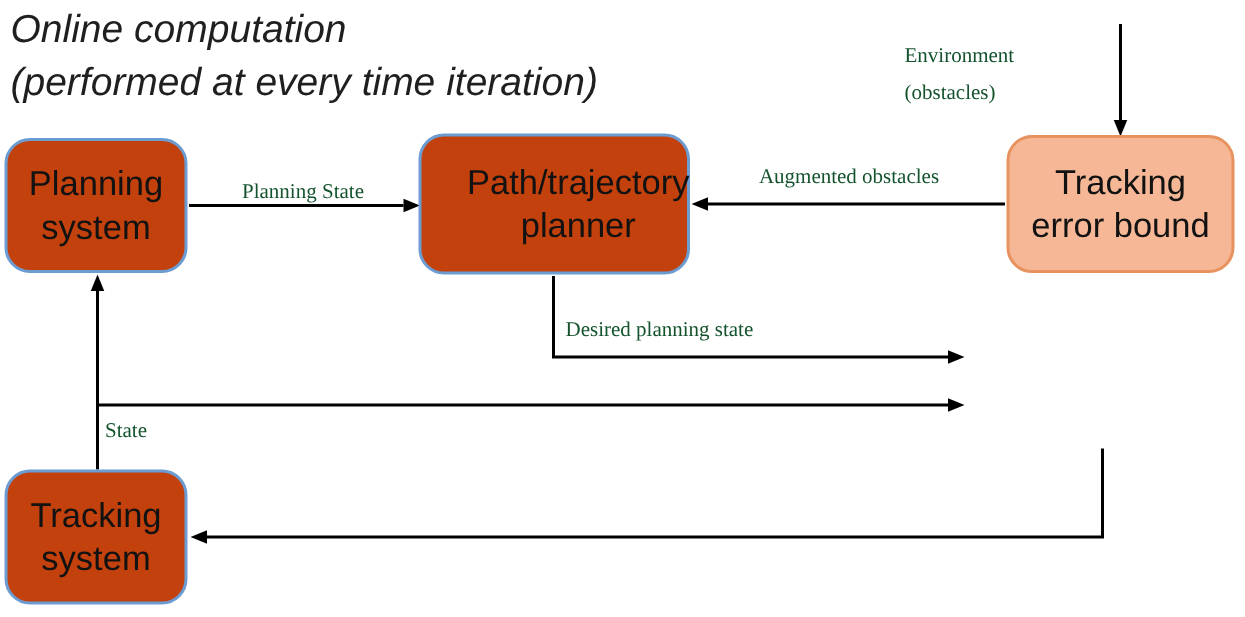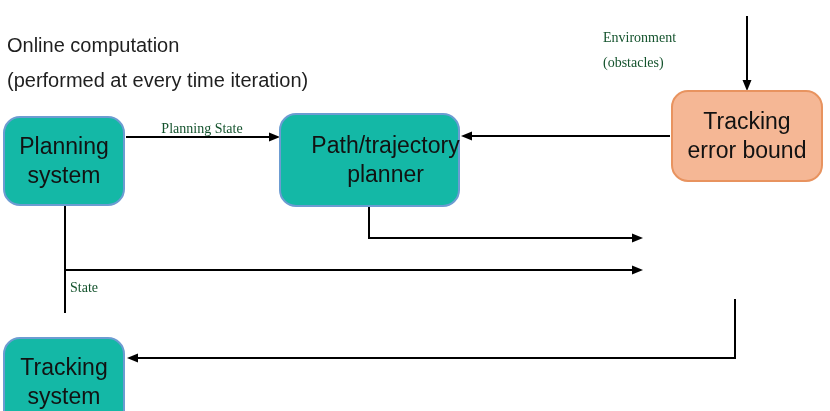--- a/index.html
+++ b/index.html
@@ -1,32 +1,33 @@
 <!DOCTYPE html>
 <html><head>
 <meta charset="utf-8">
 <style>
   html,body { margin:0; padding:0; background:#ffffff; }
   .canvas {
     position:relative; width:830px; height:411px; background:#ffffff;
     overflow:hidden; font-family:"Liberation Sans", sans-serif;
   }
   .title {
-    position:absolute; left:7px; top:28px;
-    font-size:20px; line-height:35px; color:#1f1f1f;
+    position:absolute; left:7px; top:2px;
+    font-size:26px; line-height:35px; color:#1f1f1f;
     white-space:pre-line;
+    font-style:italic;
   }
   .node {
     position:absolute; box-sizing:border-box;
     display:flex; align-items:center; justify-content:center;
     text-align:center; border:2px solid; border-radius:17px;
     font-size:23px; line-height:1.26; color:#121212;
     white-space:pre-line;
   }
-  .node.blue   { background:#14b8a6; border-color:#6c9cd2;margin-top:24px; }
+  .node.blue   { background:#c2410c; border-color:#6c9cd2; }
   .node.orange { background:#f5b795; border-color:#e8935f; }
   .node.green  { background:#acd396; border-color:#78ae5a; }
   .elabel {
     position:absolute; font-family:"Liberation Serif", serif;
     font-size:14px; line-height:25px; color:#14532d; white-space:pre-line;
   }
   .elabel.center { text-align:center; }
   svg.connectors { position:absolute; left:0; top:0; pointer-events:none; }
   svg.connectors line, svg.connectors path { stroke:#000; stroke-width:2; fill:none; }
   svg.connectors polygon { fill:#000; stroke:none; }
@@ -78,21 +79,23 @@
 
   <div class="node orange" style="left:671px; top:90px; width:152px; height:92px;">Tracking
 error bound</div>
 
 
   <div class="node blue" style="left:3px; top:313px; width:122px; height:90px;">Tracking
 system</div>
 
   <div class="elabel center" style="left:126px; top:116px; width:152px;">Planning State</div>
 
+  <div class="elabel center" style="left:462px; top:106px; width:208px;">Augmented obstacles</div>
 
   <div class="elabel" style="left:603px; top:25px;">Environment
 (obstacles)</div>
 
+  <div class="elabel" style="left:377px; top:208px;">Desired planning state</div>
 
   <div class="elabel" style="left:70px; top:275px;">State</div>
 
 
 </div>
 
 </body></html>

